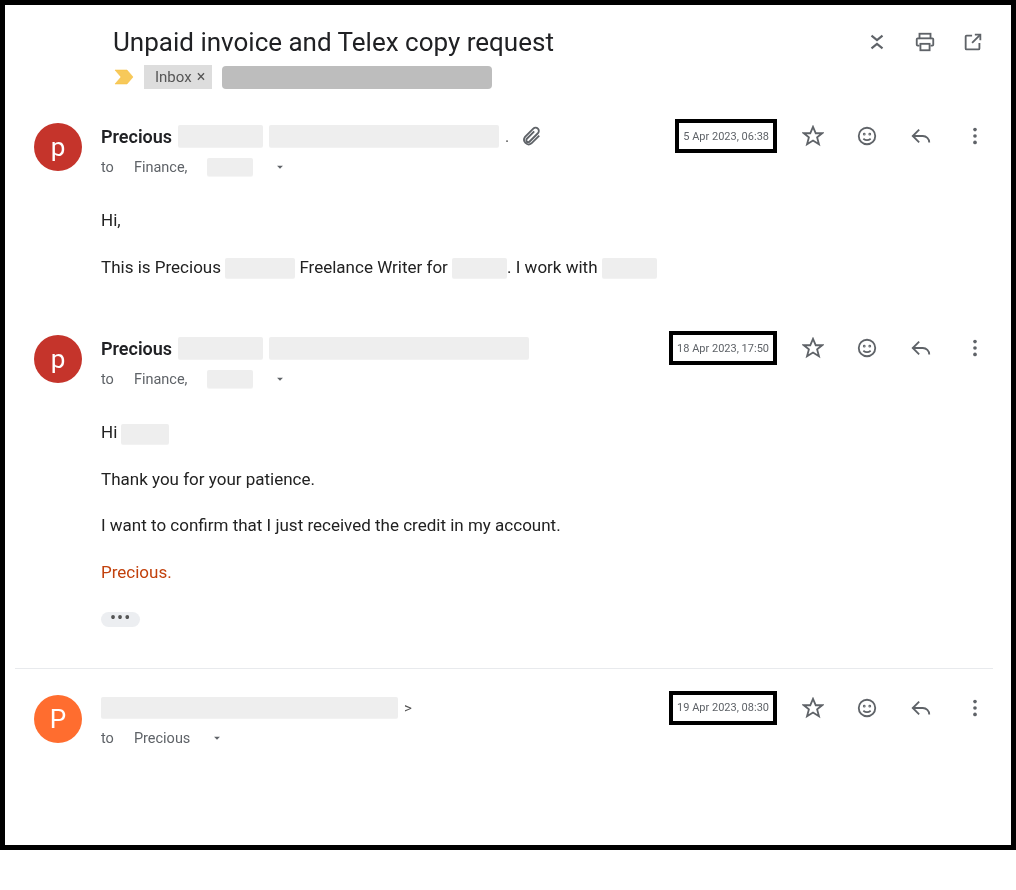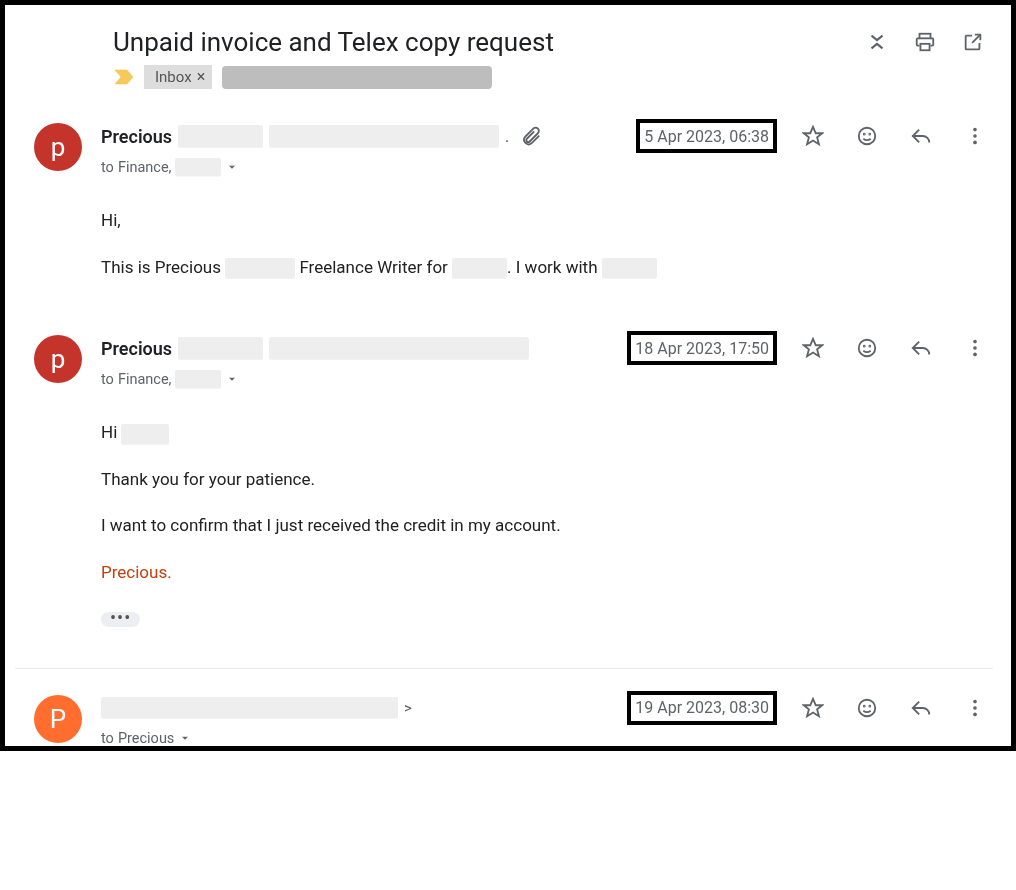--- a/index.html
+++ b/index.html
@@ -1,17 +1,17 @@
 <!DOCTYPE html>
 <html><head>
 <meta charset="utf-8">
 <style>
   * { box-sizing: border-box; margin: 0; padding: 0; }
   body { font-family: 'Google Sans', Roboto, Arial, sans-serif; background: #fff; color: #202124; }
-  .outer-frame { border: 5px solid #000; width: 1016px; height: 751px; margin: 0; overflow: hidden; background: #fff; padding: 8px 18px 8px 10px; }
+  .outer-frame { border: 5px solid #000; width: 1016px; height: 850px; margin: 0; overflow: hidden; background: #fff; padding: 8px 18px 8px 10px; }
   .header-row { display: flex; align-items: center; margin: 14px 0 8px 98px; }
   .subject { font-size: 26px; font-weight: 400; color: #202124; flex: 1; }
   .header-actions { display: flex; gap: 24px; align-items: center; margin-right: 8px; }
   .labels-row { display: flex; align-items: center; gap: 10px; margin: 0 0 30px 99px; }
   .important-marker { width: 20px; height: 16px; position: relative; }
   .important-marker svg { display:block; }
   .label-chip { display: inline-flex; align-items: center; background: #ddd; border-radius: 0; padding: 2px 7px 2px 11px; font-size: 15px; color: #555; height: 24px; }
   .label-x { margin-left: 5px; font-size: 16px; color: #555; cursor: pointer; line-height:1; }
   .grey-label { display:inline-block; background: #bdbdbd; width: 270px; height: 23px; border-radius: 4px; }
   .message { display: flex; padding: 0 0 30px 0; }
@@ -21,25 +21,25 @@
   .avatar-orange { background: #ff6d2f; }
   .msg-body { flex: 1; }
   .msg-header { display: flex; align-items: center; }
   .sender-line { display: flex; align-items: center; flex: 1; gap: 6px; }
   .sender-name { font-size: 18px; font-weight: 600; color: #202124; }
   .redact-sm { display:inline-block; background: #eee; height: 22px; border-radius: 2px; box-shadow: 0 1px 0 rgba(0,0,0,0.05); vertical-align: middle;}
   .redact80 { width: 85px; }
   .redact240 { width: 230px; }
   .redact-dot { color:#555; }
   .ts-box { border: 4px solid #000; padding: 0 4px; height: 34px; display: flex; align-items: center; margin-left: 6px; }
-  .ts-text { font-size: 16px; color: #5f6368; white-space: nowrap; }
+  .ts-text { font-size: 11px; color: #5f6368; white-space: nowrap; }
   .msg-actions { display: flex; align-items: center; gap: 30px; margin-left: 24px; margin-right: 6px; }
   .icon-btn { width: 24px; height: 24px; display: flex; align-items: center; justify-content: center; color: #5f6368; cursor: pointer; }
   .icon-btn svg { width: 22px; height: 22px; }
-  .to-line { font-size: 14.5px; color: #5f6368; margin-top: 5px; display: flex; align-items: center; gap: 4px;}
+  .to-line { font-size: 14.5px; color: #5f6368; margin-top: 5px; display: flex; align-items: center; gap: 20px;}
   .dropdown-caret svg { width: 14px; height: 14px; display:block; }
   .body-text { font-size: 17px; color: #222; margin-top: 32px; line-height: 1.5; }
   .body-text p { margin-bottom: 21px; }
   .sig-grey { color: #c2410c; }
   .ellipsis-btn { display:inline-flex; background:#eceef1; border-radius: 10px; padding: 3px 9px 6px 9px; align-items:center; justify-content:center; cursor:pointer; margin-top:4px;}
   .ellipsis-btn span { font-size: 18px; color:#555; line-height: 6px; letter-spacing: 1px;}
   .divider { border: none; border-top: 1px solid #e8eaed; margin: 6px 0 22px 0; }
   .redact-inline { display:inline-block; background:#eee; height:20px; vertical-align:middle; border-radius:2px; box-shadow: 0 1px 0 rgba(0,0,0,0.05);}
   .w70 { width:70px; } .w60 {width:55px;} .w48{width:48px;}
   .attach-icon { color:#5f6368; margin-left:4px; margin-right:2px;}

